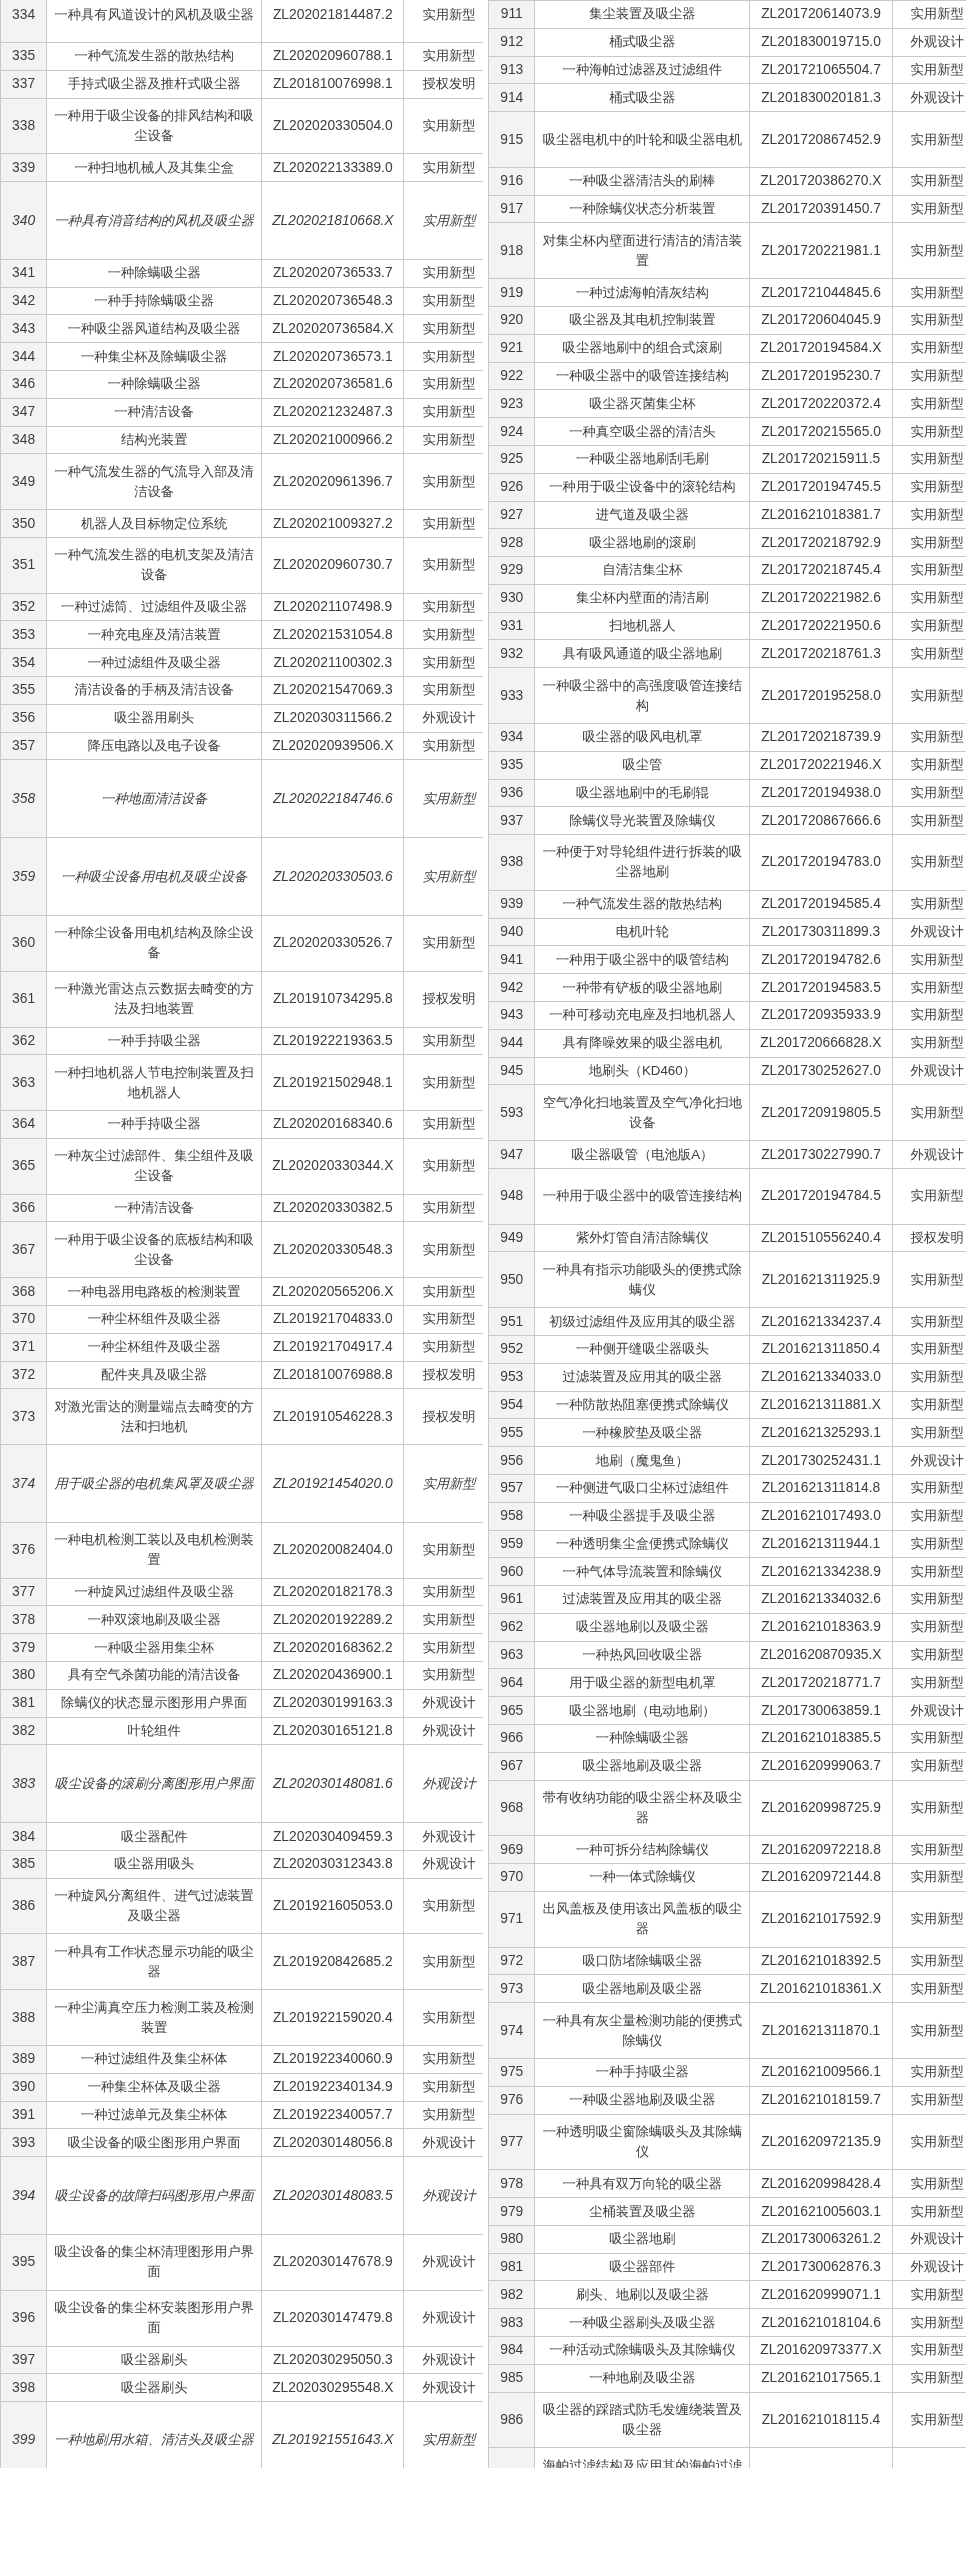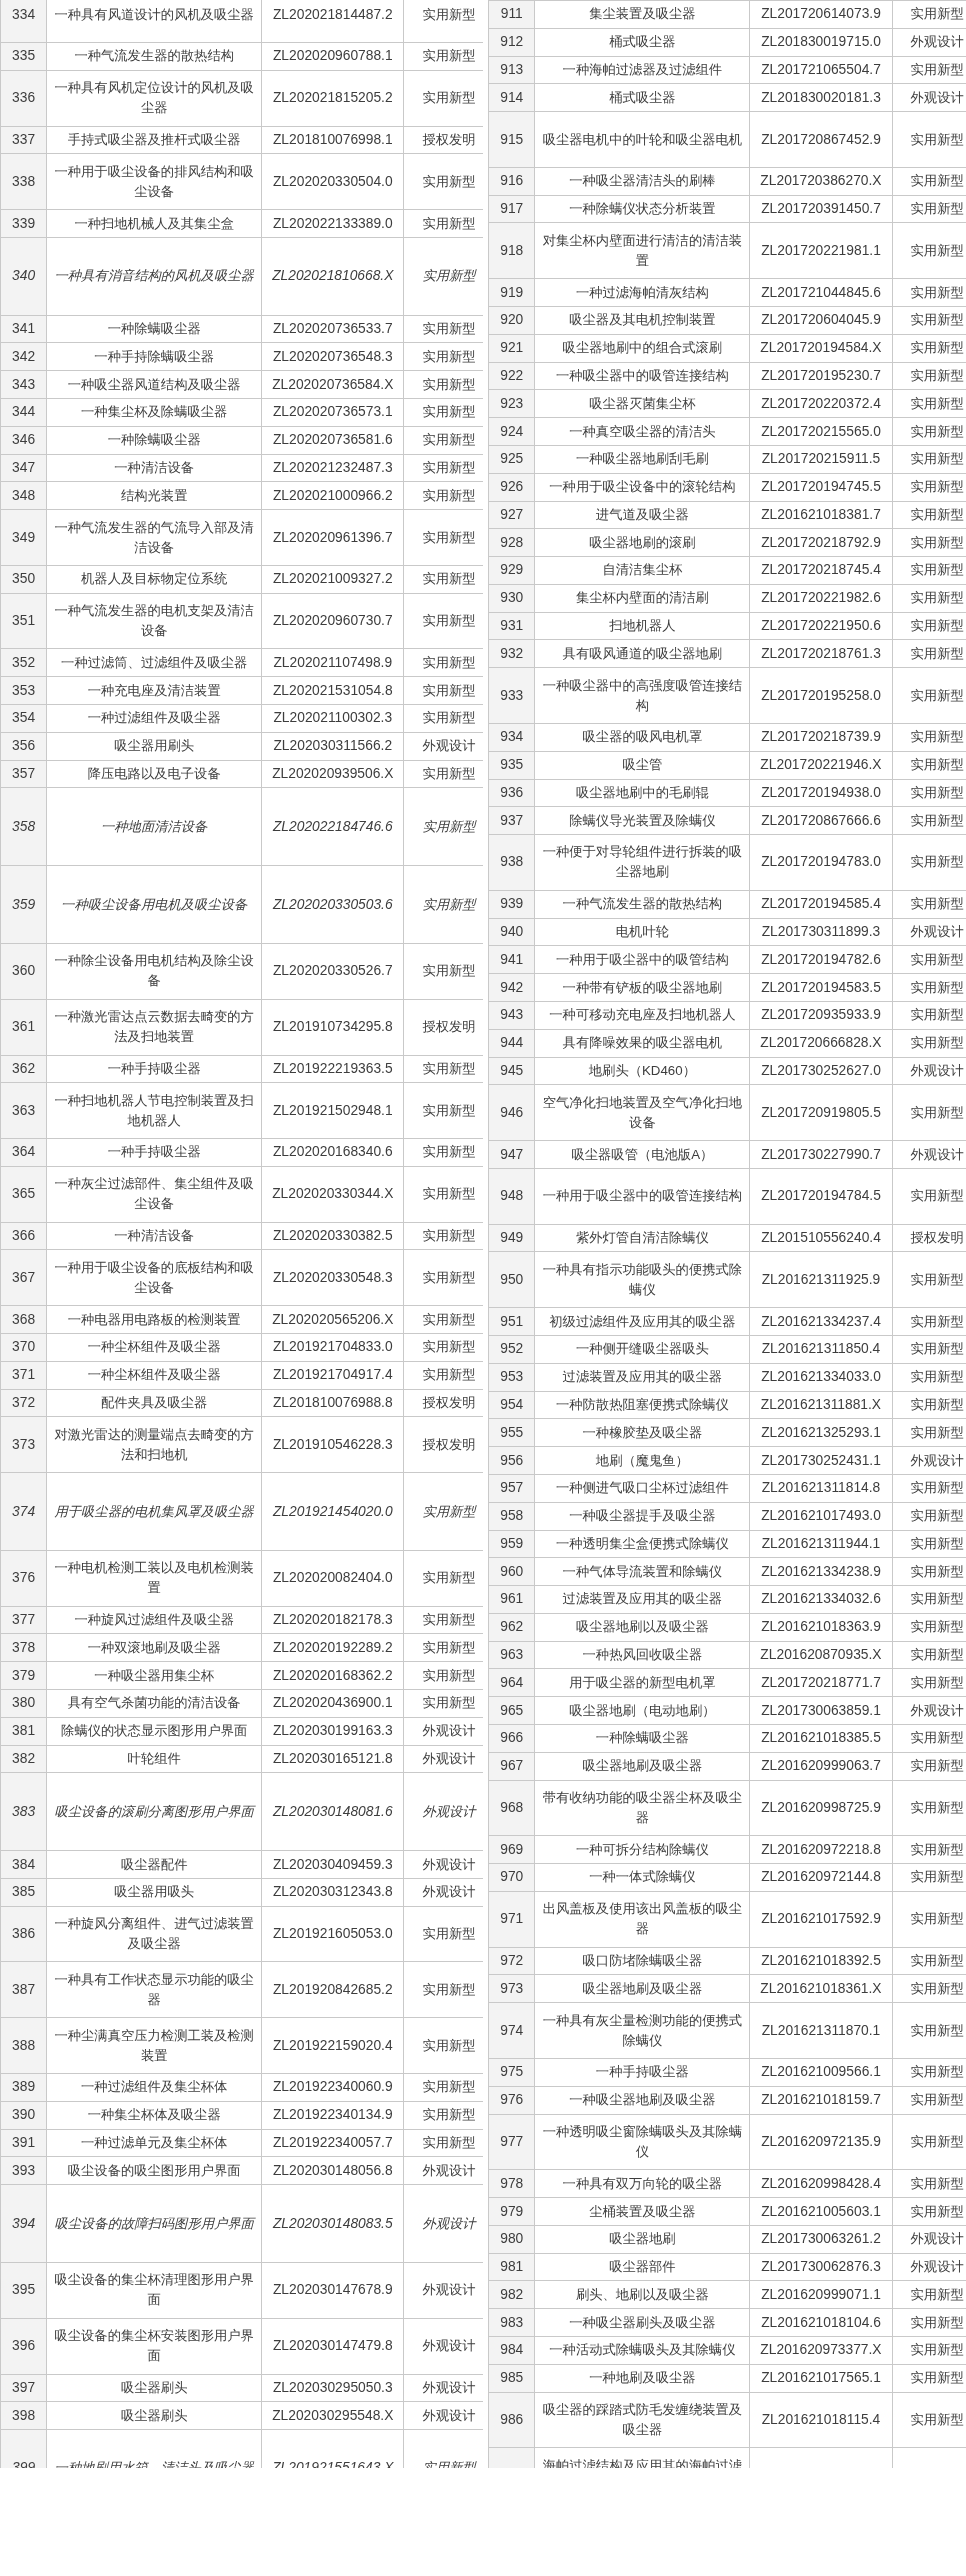--- a/index.html
+++ b/index.html
@@ -43,26 +43,20 @@
             <td class="c-title">一种具有风道设计的风机及吸尘器</td>
             <td class="c-pat">ZL202021814487.2</td>
             <td class="c-type">实用新型</td>
           </tr>
           <tr class="r">
             <td class="c-idx">335</td>
             <td class="c-title">一种气流发生器的散热结构</td>
             <td class="c-pat">ZL202020960788.1</td>
             <td class="c-type">实用新型</td>
           </tr>
-          <tr class="r dbl">
-            <td class="c-idx">336</td>
-            <td class="c-title">一种具有风机定位设计的风机及吸尘器</td>
-            <td class="c-pat">ZL202021815205.2</td>
-            <td class="c-type">实用新型</td>
-          </tr>
           <tr class="r">
             <td class="c-idx">337</td>
             <td class="c-title">手持式吸尘器及推杆式吸尘器</td>
             <td class="c-pat">ZL201810076998.1</td>
             <td class="c-type">授权发明</td>
           </tr>
           <tr class="r dbl">
             <td class="c-idx">338</td>
             <td class="c-title">一种用于吸尘设备的排风结构和吸尘设备</td>
             <td class="c-pat">ZL202020330504.0</td>
@@ -149,20 +143,26 @@
           <tr class="r">
             <td class="c-idx">353</td>
             <td class="c-title">一种充电座及清洁装置</td>
             <td class="c-pat">ZL202021531054.8</td>
             <td class="c-type">实用新型</td>
           </tr>
           <tr class="r">
             <td class="c-idx">354</td>
             <td class="c-title">一种过滤组件及吸尘器</td>
             <td class="c-pat">ZL202021100302.3</td>
+            <td class="c-type">实用新型</td>
+          </tr>
+          <tr class="r">
+            <td class="c-idx">355</td>
+            <td class="c-title">清洁设备的手柄及清洁设备</td>
+            <td class="c-pat">ZL202021547069.3</td>
             <td class="c-type">实用新型</td>
           </tr>
           <tr class="r">
             <td class="c-idx">356</td>
             <td class="c-title">吸尘器用刷头</td>
             <td class="c-pat">ZL202030311566.2</td>
             <td class="c-type">外观设计</td>
           </tr>
           <tr class="r">
             <td class="c-idx">357</td>
@@ -614,21 +614,21 @@
             <td class="c-pat">ZL201720666828.X</td>
             <td class="c-type">实用新型</td>
           </tr>
           <tr class="r">
             <td class="c-idx">945</td>
             <td class="c-title">地刷头（KD460）</td>
             <td class="c-pat">ZL201730252627.0</td>
             <td class="c-type">外观设计</td>
           </tr>
           <tr class="r dbl">
-            <td class="c-idx">946</td>
+            <td class="c-idx">593</td>
             <td class="c-title">空气净化扫地装置及空气净化扫地设备</td>
             <td class="c-pat">ZL201720919805.5</td>
             <td class="c-type">实用新型</td>
           </tr>
           <tr class="r">
             <td class="c-idx">947</td>
             <td class="c-title">吸尘器吸管（电池版A）</td>
             <td class="c-pat">ZL201730227990.7</td>
             <td class="c-type">外观设计</td>
           </tr>

